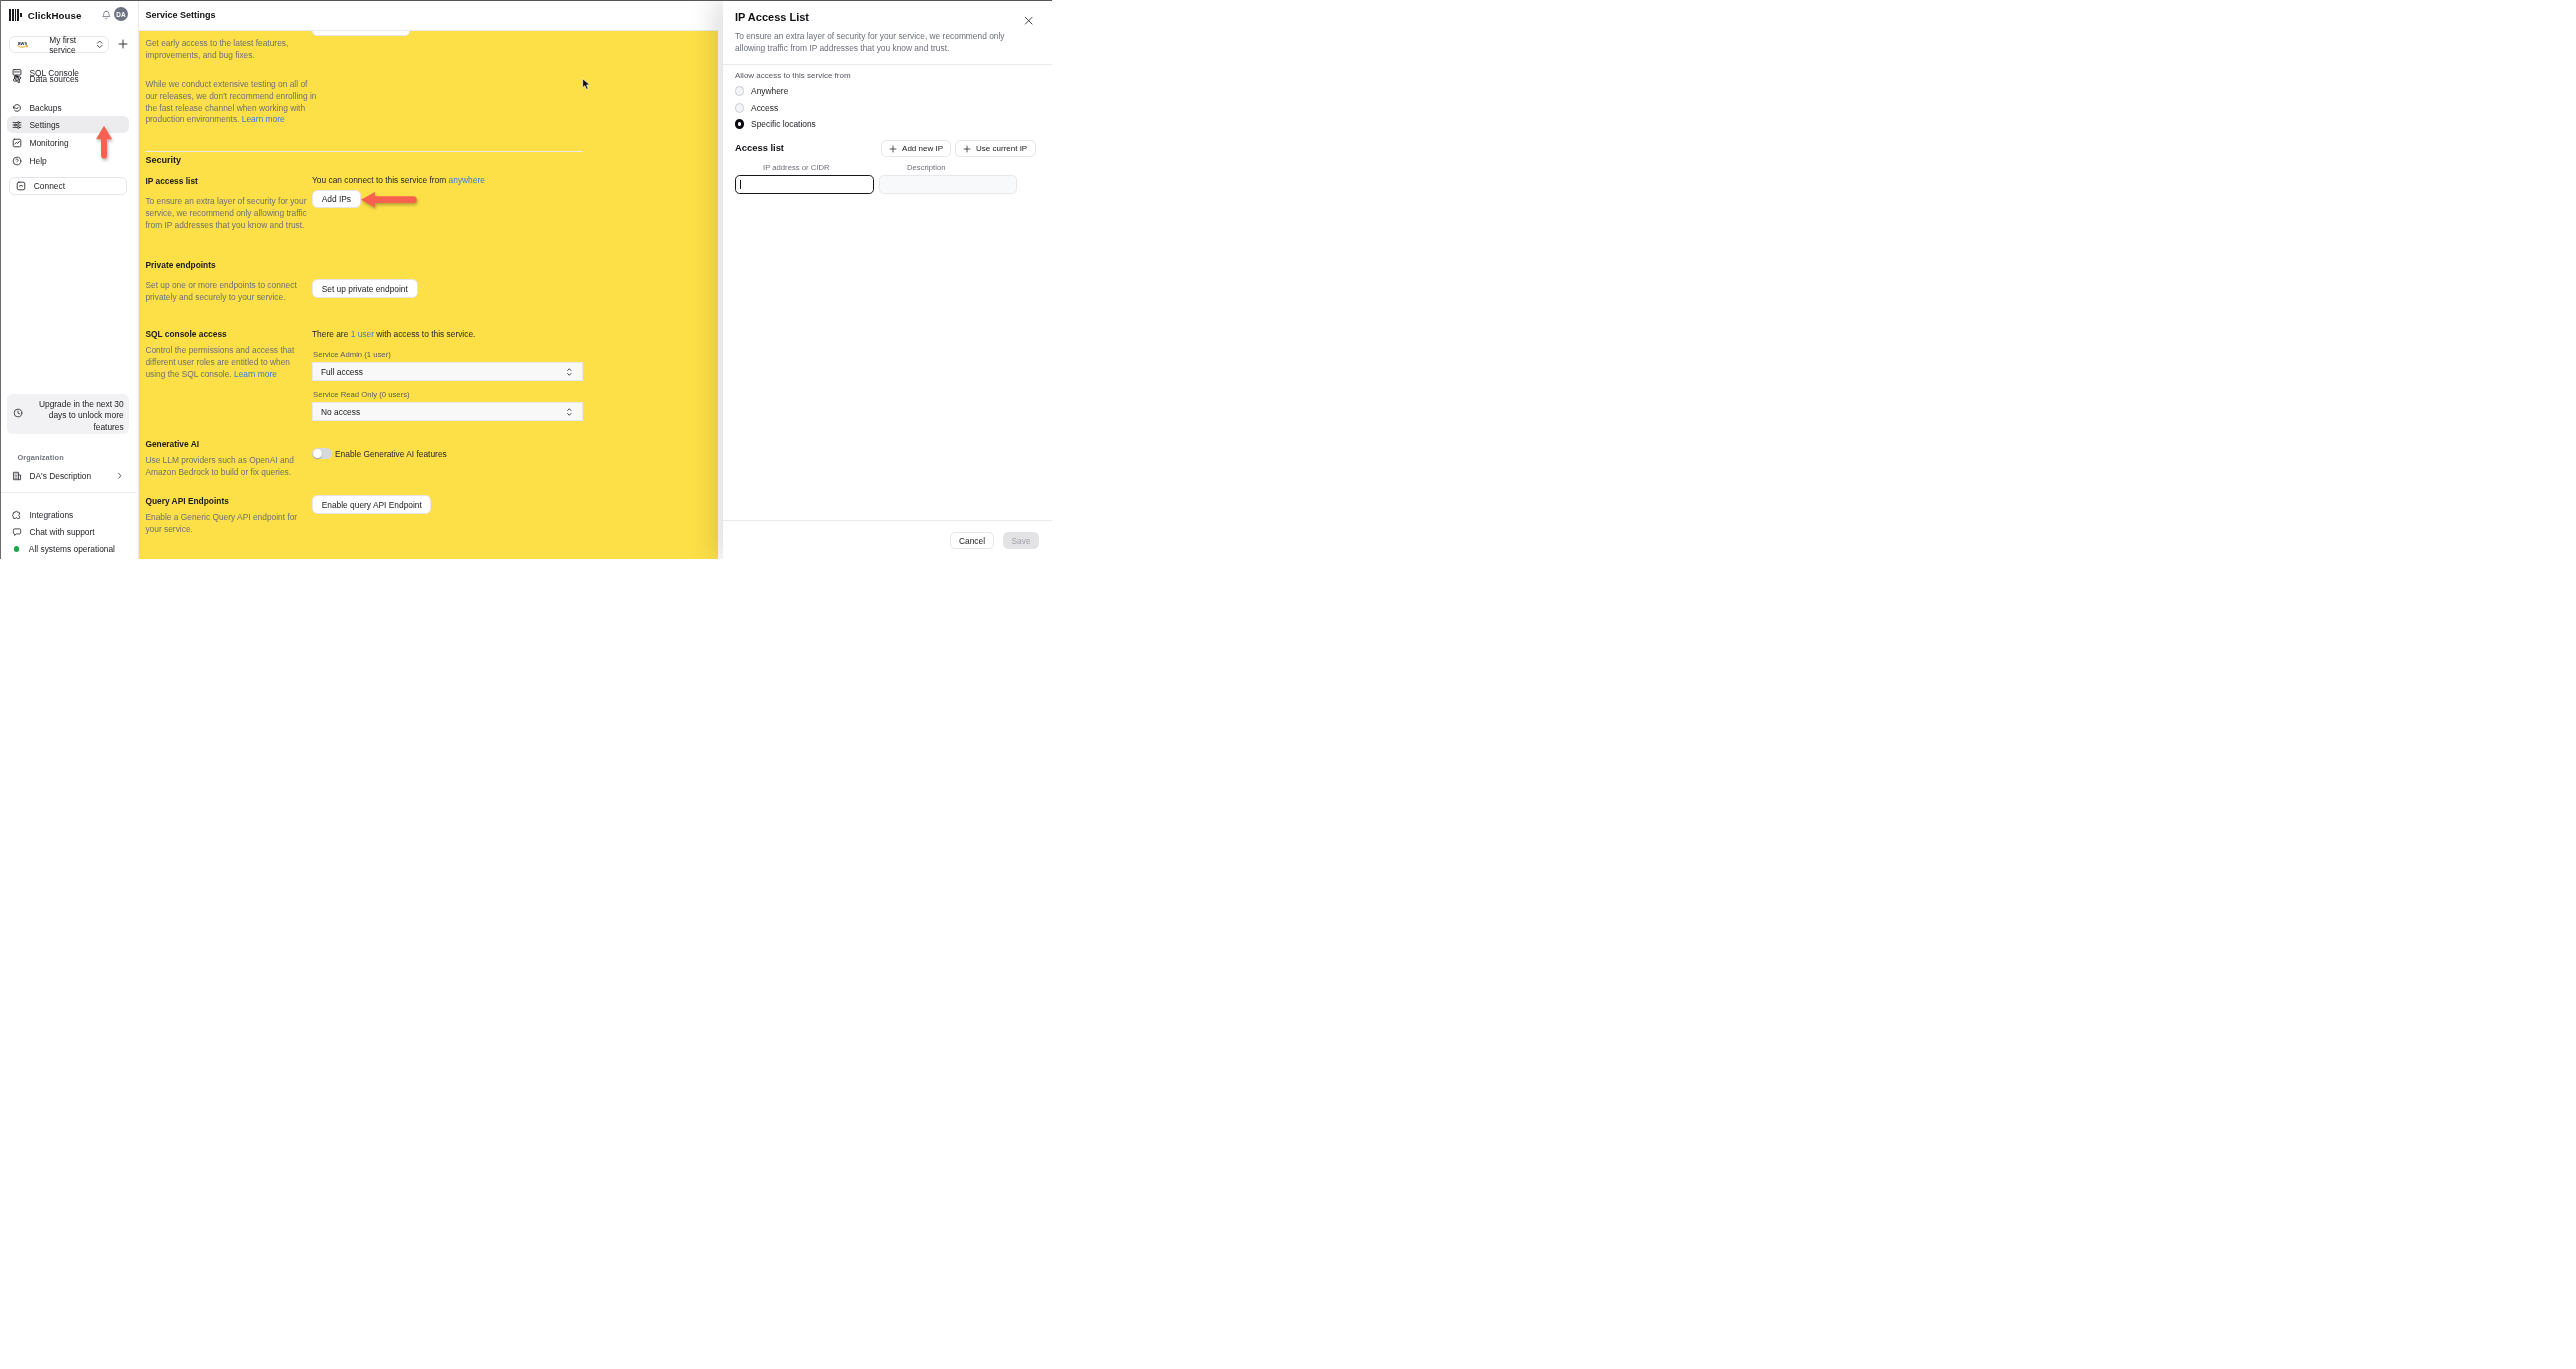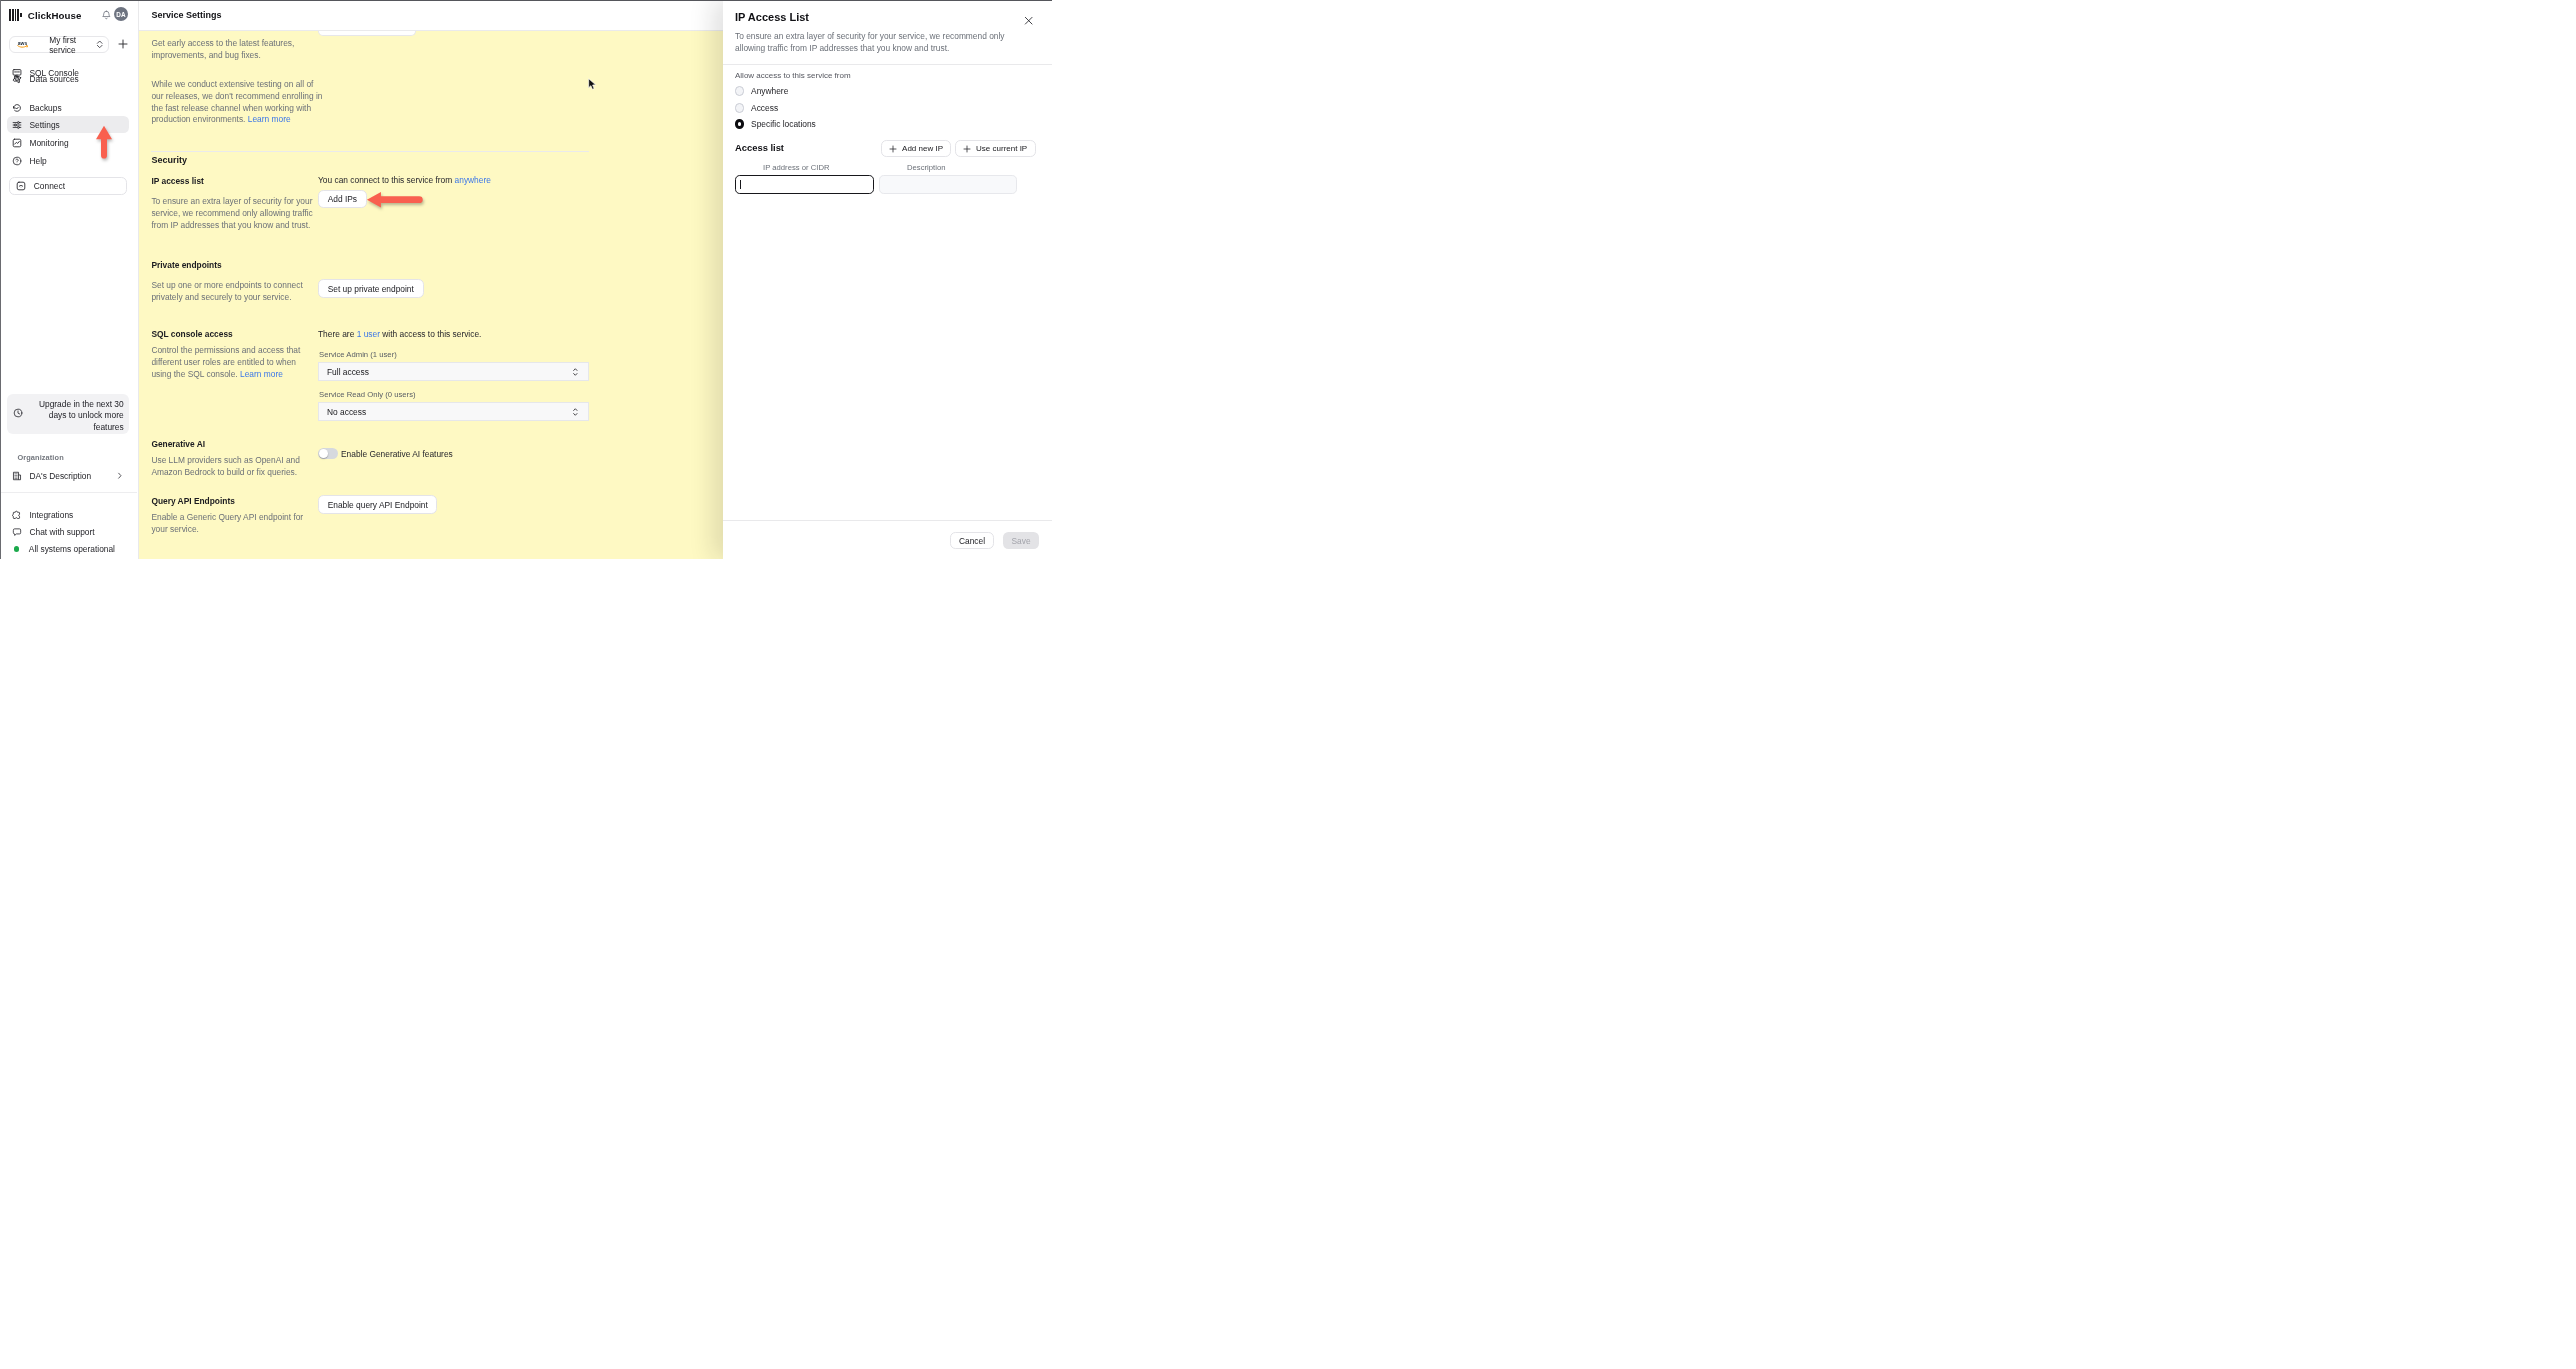--- a/index.html
+++ b/index.html
@@ -39,21 +39,21 @@
   .org-row{position:absolute;left:6.7px;top:468px;width:122px;height:16px;display:flex;align-items:center;padding:0 5.4px;box-sizing:border-box;}
   .org-row .nico{width:10px;height:10px;margin-right:7.4px;color:#232329;}
   .org-name{font-size:8.4px;color:#1f1f24;flex:1;}
   .org-chev{width:7.4px;height:7.4px;color:#3f3f46;}
   .side-div{position:absolute;left:0;top:492px;width:137px;height:0.7px;background:#ededef;}
   .foot-item{position:absolute;left:6.7px;width:122px;height:16px;display:flex;align-items:center;padding:0 5.4px;box-sizing:border-box;font-size:8.4px;color:#1f1f24;}
   .foot-item .nico{width:10px;height:10px;margin-right:7.4px;color:#232329;}
   .green-dot{width:5.4px;height:5.4px;border-radius:50%;background:#1ba94c;margin:0 9.4px 0 2px;}
 
   
-  .main{position:absolute;left:138px;top:0;width:586px;height:559px;background:#fef9c3;}
+  .main{position:absolute;left:132px;top:0;width:586px;height:559px;background:#fde047;}
   .main-header{position:absolute;left:0;top:0;width:100%;height:31px;border-bottom:0.7px solid #eaeaec;box-sizing:border-box;background:#fff;}
   .main-title{position:absolute;left:13.4px;top:10px;font-size:9px;font-weight:700;color:#121216;}
   .cut-select{position:absolute;left:180px;top:31px;width:96px;height:4px;border:0.7px solid #e7e7ea;border-top:none;
               border-radius:0 0 6px 6px;background:#fff;}
   .para{position:absolute;font-size:8.4px;line-height:11.8px;color:#6b7078;}
   .blue{color:#3b77e8;cursor:pointer;}
   .hr{position:absolute;left:13.4px;width:438px;height:0.7px;background:#eaeaec;}
   .sec-h{position:absolute;left:13.4px;font-size:9px;font-weight:700;color:#18181c;}
   .row-label{position:absolute;left:13.4px;font-size:8.4px;font-weight:700;color:#1b1b20;}
   .ctl-text{position:absolute;left:180px;font-size:8.4px;color:#26262c;}

